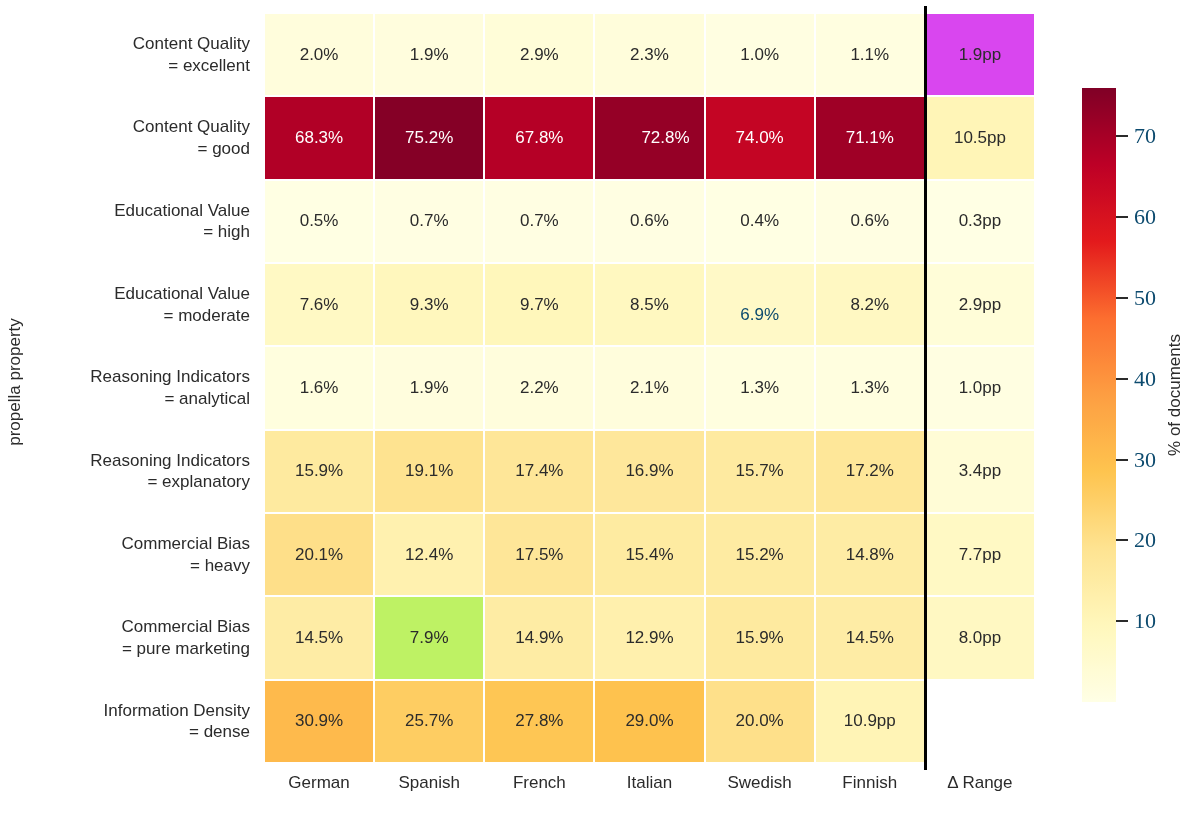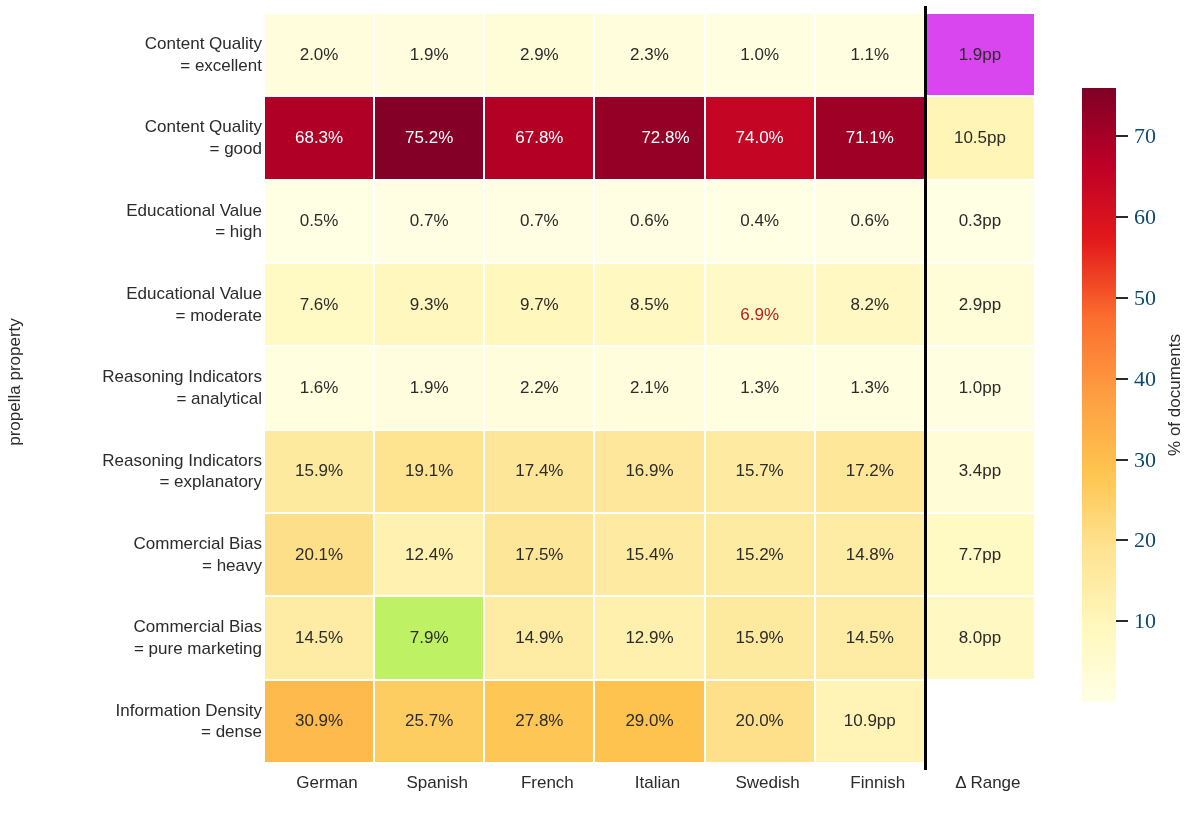--- a/index.html
+++ b/index.html
@@ -38,21 +38,21 @@
   #ylabel span {
     transform: rotate(-90deg);
     white-space: nowrap;
     font-size: 17px;
     color: #2b2b2b;
   }
 
   
   #rowlabels {
     position: absolute;
-    left: 42px;
+    left: 30px;
     top: 13px;
     width: 222px;
     height: 750px;
     display: flex;
     flex-direction: column;
   }
   .rowlabel {
     flex: 1 1 0;
     display: flex;
     flex-direction: column;
@@ -96,21 +96,21 @@
     left: 924px;
     top: 6px;
     width: 3px;
     height: 764px;
     background: #000000;
   }
 
   
   #xlabels {
     position: absolute;
-    left: 272px;
+    left: 264px;
     top: 767px;
     width: 771px;
     height: 40px;
     display: grid;
     grid-template-columns: repeat(7, 1fr);
   }
   .xlabel {
     display: flex;
     align-items: flex-start;
     justify-content: center;
@@ -285,21 +285,21 @@
       <div class="cell" style="background: rgb(255, 247, 189);">
         <span class="val" style="color: rgb(43, 43, 43);">9.3%</span>
       </div>
       <div class="cell" style="background: rgb(255, 247, 187);">
         <span class="val" style="color: rgb(43, 43, 43);">9.7%</span>
       </div>
       <div class="cell" style="background: rgb(255, 248, 192);">
         <span class="val" style="color: rgb(43, 43, 43);">8.5%</span>
       </div>
       <div class="cell" style="background: rgb(255, 249, 199);">
-        <span class="val" style="color: #b91c1c; margin-top: 20px;">6.9%</span>
+        <span class="val" style="color: #0c4a6e; margin-top: 20px;">6.9%</span>
       </div>
       <div class="cell" style="background: rgb(255, 248, 194);">
         <span class="val" style="color: rgb(43, 43, 43);">8.2%</span>
       </div>
       <div class="cell" style="background: rgb(255, 253, 216);">
         <span class="val" style="color: rgb(43, 43, 43);">2.9pp</span>
       </div>
       <div class="cell" style="background: rgb(255, 254, 222);">
         <span class="val" style="color: rgb(43, 43, 43);">1.6%</span>
       </div>

